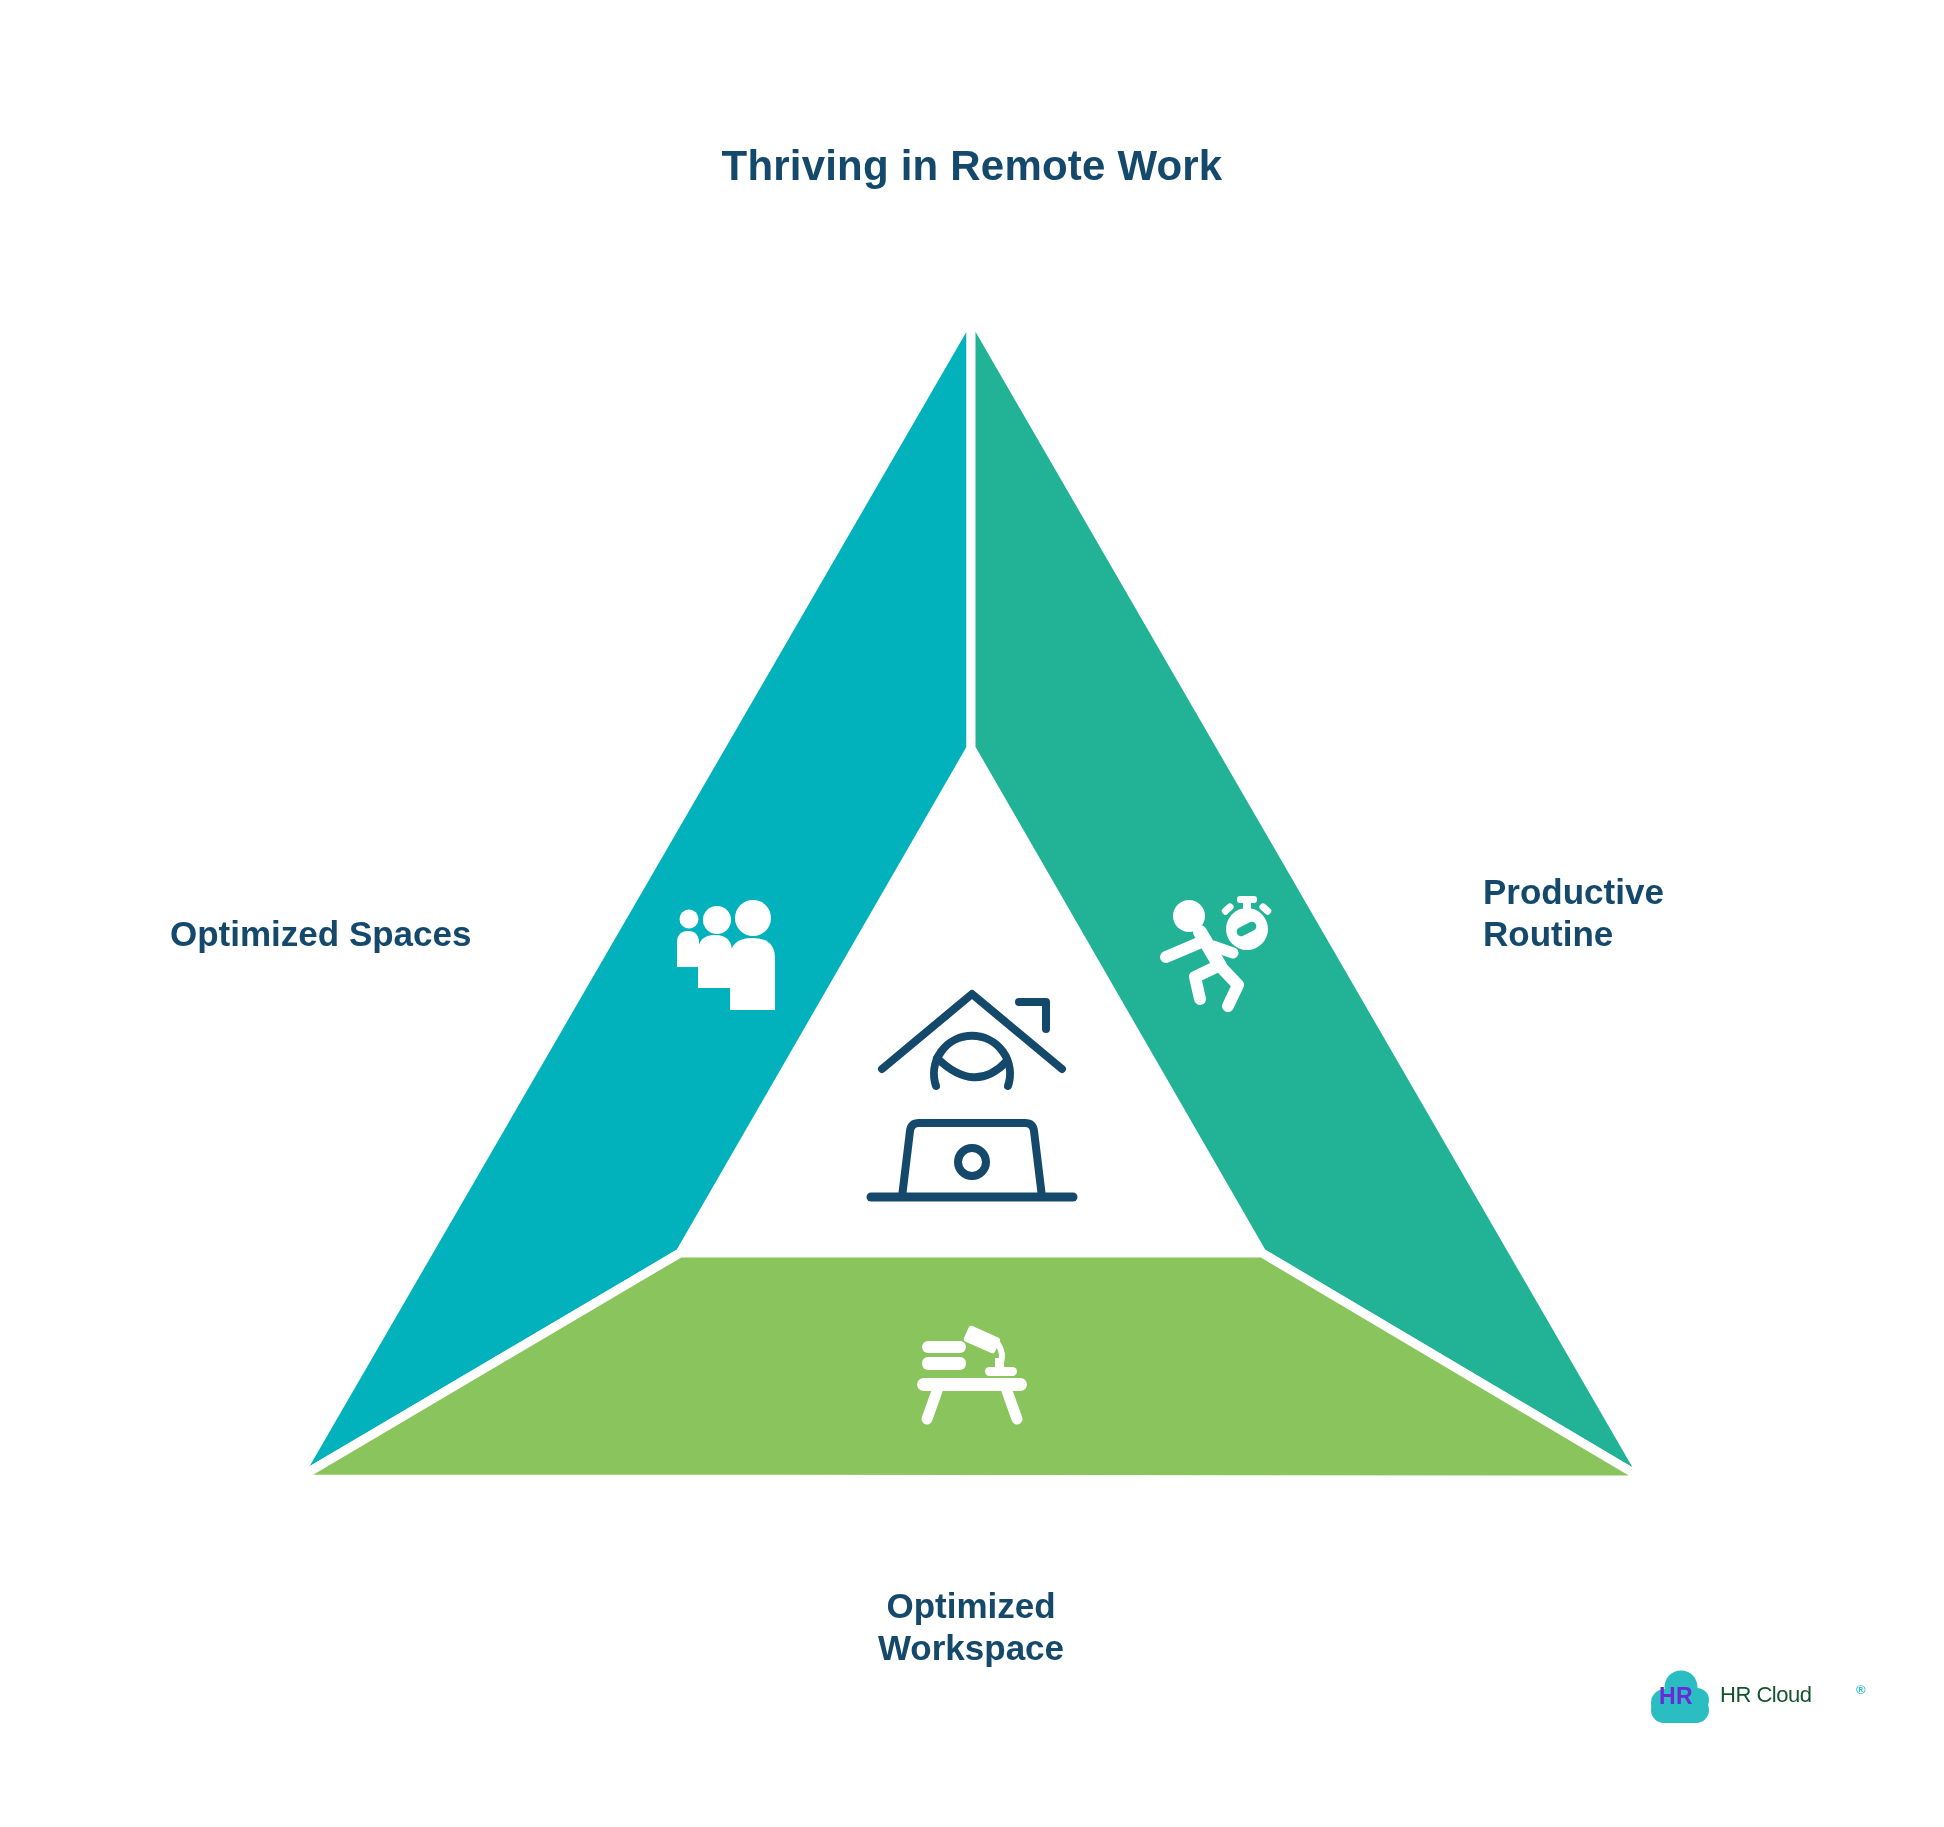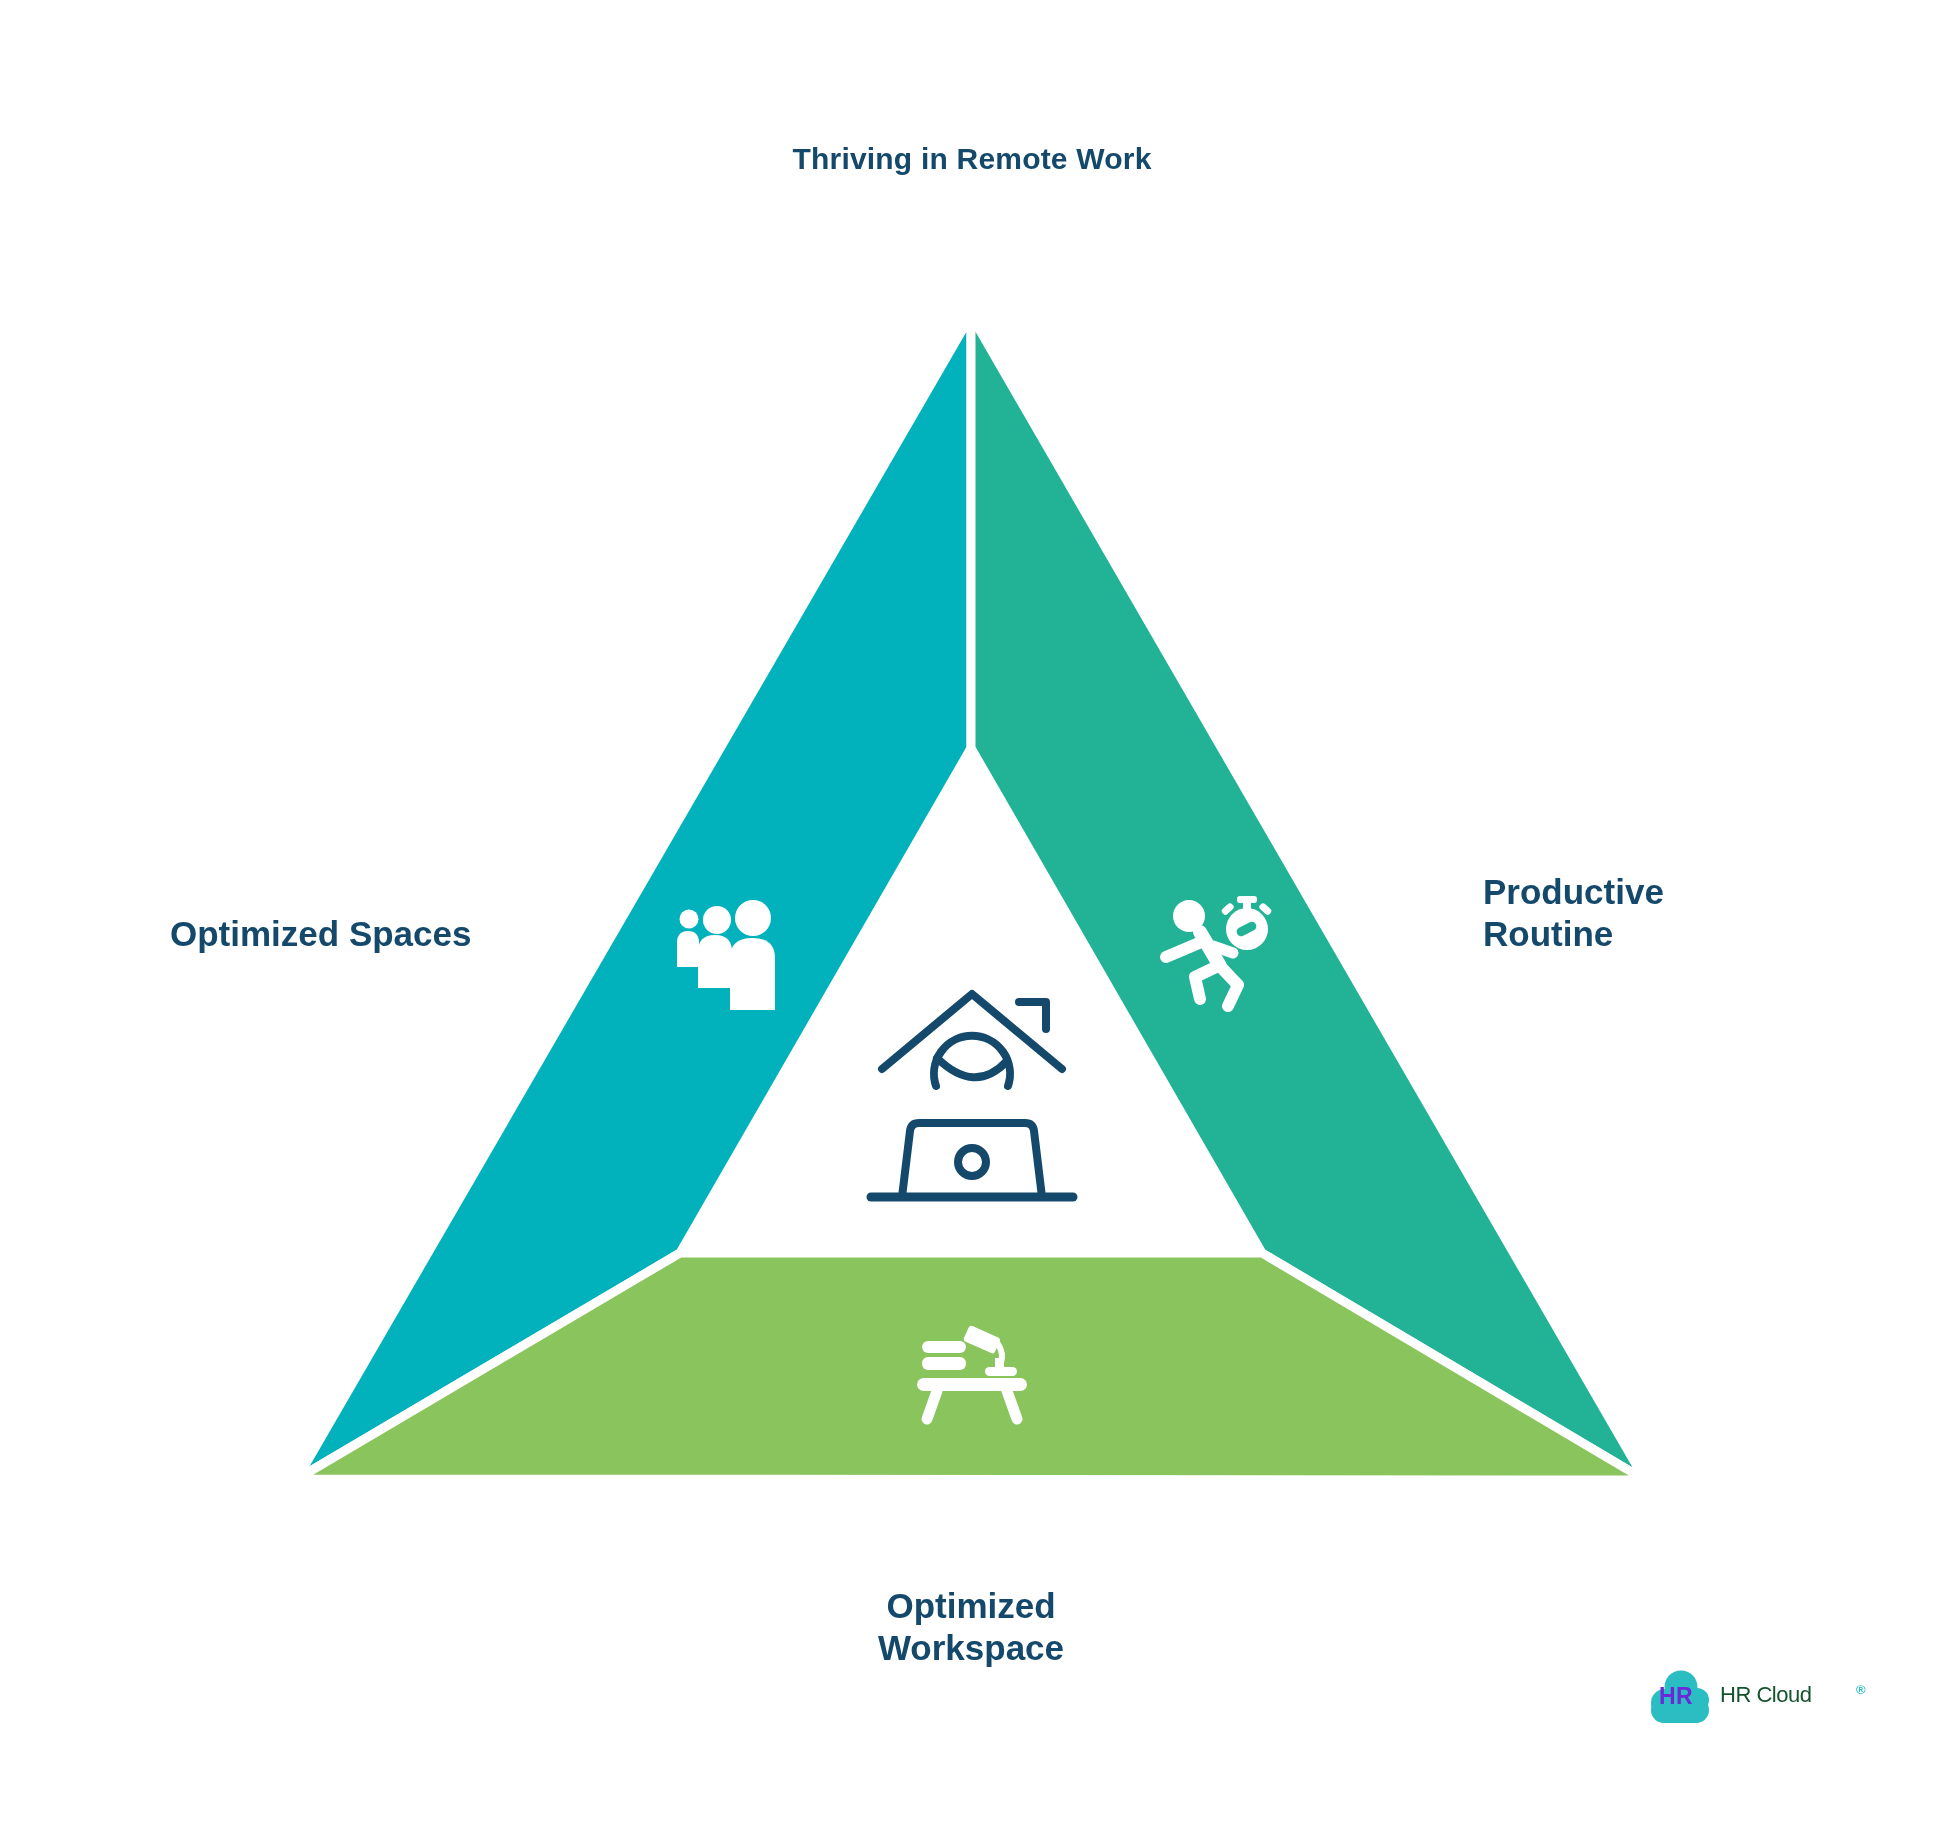--- a/index.html
+++ b/index.html
@@ -5,21 +5,21 @@
   html,body{margin:0;padding:0;background:#ffffff;}
   #canvas{
     position:relative;
     width:1944px;height:1827px;
     background:#ffffff;
     font-family:"Liberation Sans", sans-serif;
     overflow:hidden;
   }
   .title{
     position:absolute;top:142px;left:0;width:100%;
-    text-align:center;font-size:30px;font-weight:700;
+    text-align:center;font-size:42px;font-weight:700;
     color:#14496B;letter-spacing:0.2px;
   }
   .label{
     position:absolute;font-size:35px;font-weight:700;
     color:#14496B;line-height:42px;
   }
   .label-left{left:170px;top:913px;white-space:nowrap;}
   .label-right{left:1483px;top:871px;width:260px;}
   .label-bottom{left:821px;top:1585px;width:300px;text-align:center;}
   .diagram-svg{position:absolute;left:0;top:0;}

